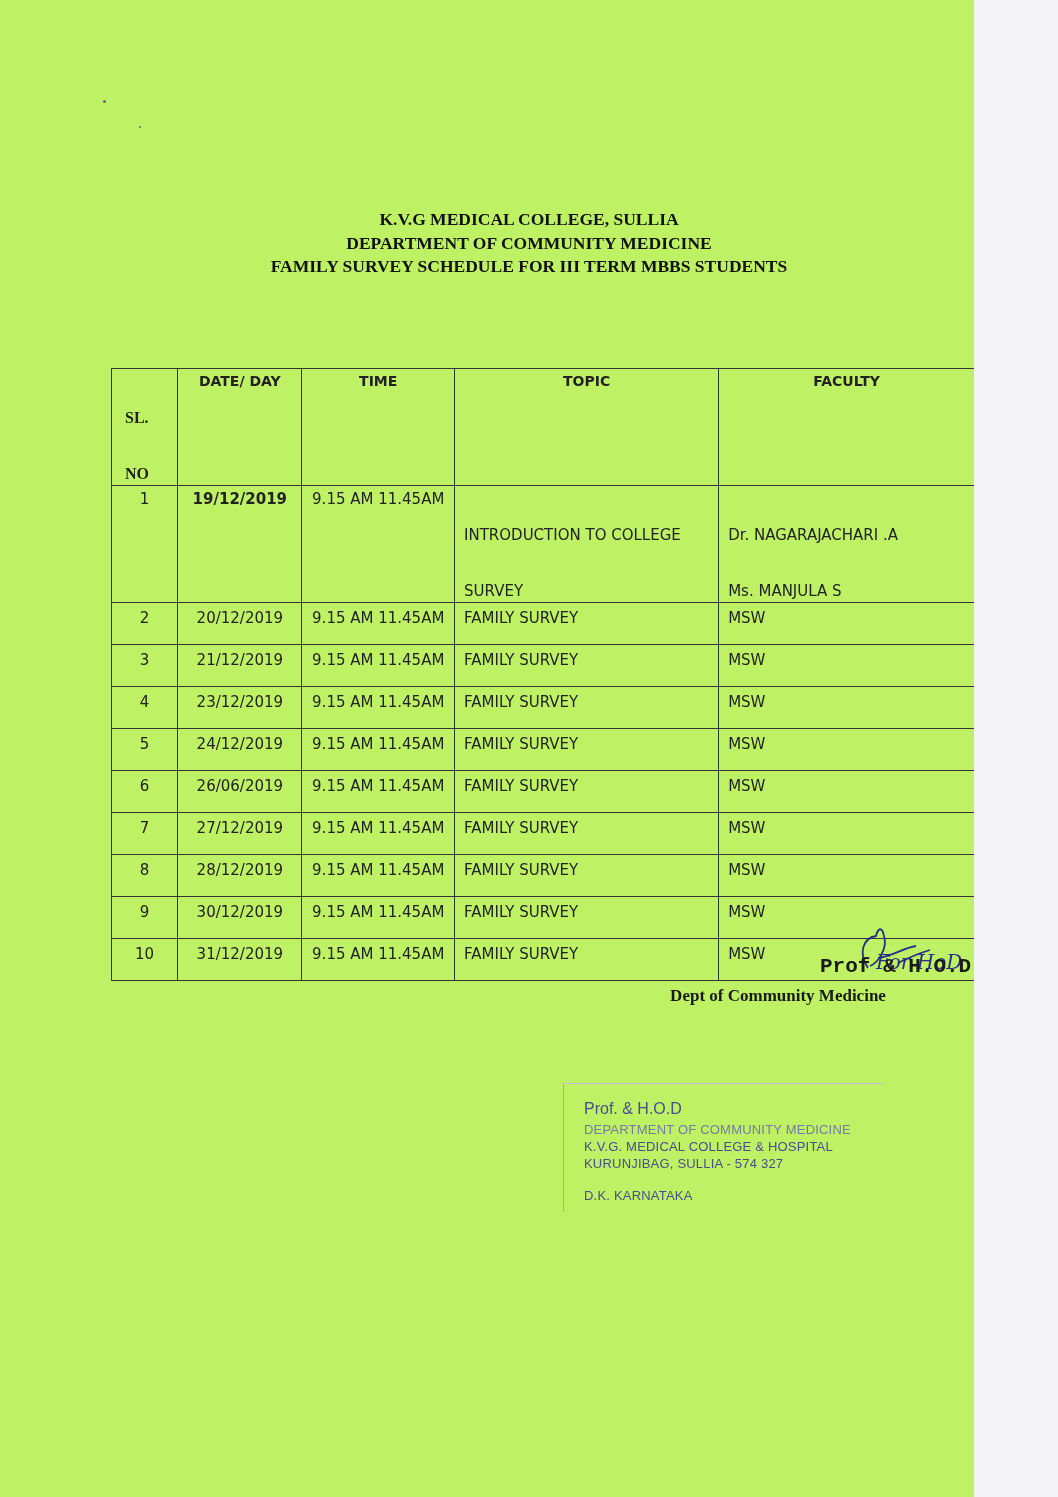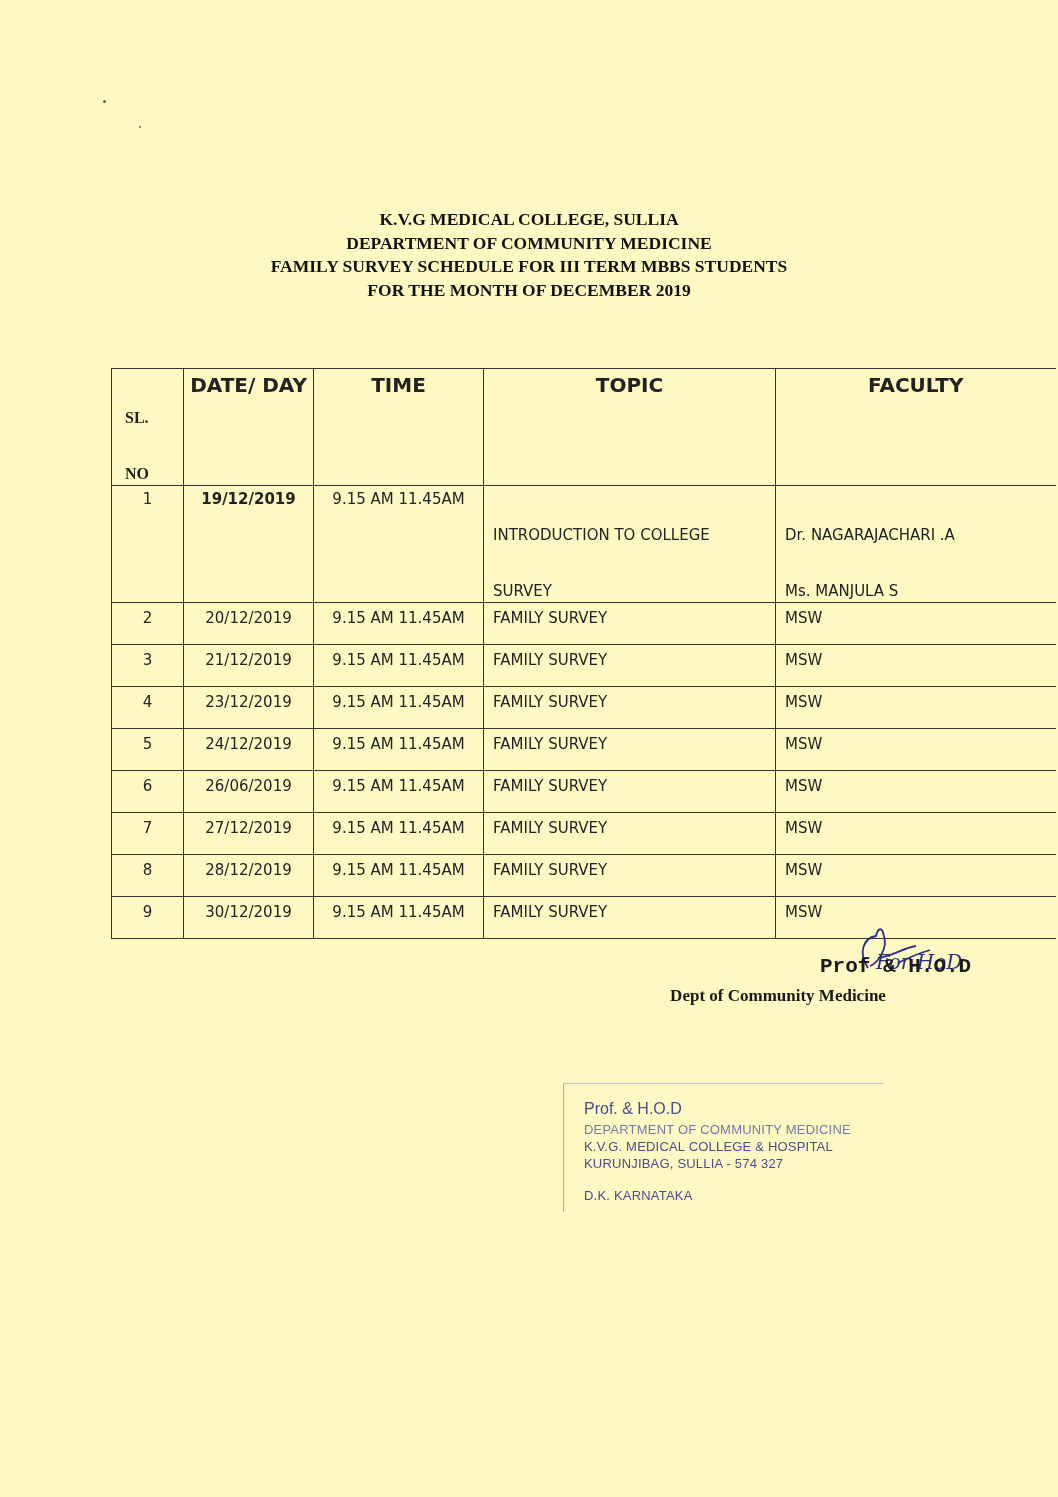--- a/index.html
+++ b/index.html
@@ -1,23 +1,23 @@
 <!DOCTYPE html>
 <html><head>
 <meta charset="utf-8">
 <style>
   html,body{margin:0;padding:0;}
   body{width:1058px;height:1497px;background:#f4f4f8;position:relative;overflow:hidden;font-family:"Liberation Sans",sans-serif;color:#1a1a1a;}
-  .page{position:absolute;left:0;top:0;width:1058px;height:1497px;background:#fef9c3;}
+  .page{position:absolute;left:0;top:0;width:974px;height:1497px;background:#bef264;}
   .dot{position:absolute;width:3px;height:3px;border-radius:50%;background:#666;}
   .header{position:absolute;left:0;top:208px;width:1058px;text-align:center;font-family:"Liberation Serif",serif;font-weight:bold;font-size:17.5px;line-height:23.5px;color:#111;}
   .header div{white-space:nowrap;}
   table.sched{position:absolute;left:111px;top:368px;border-collapse:collapse;font-family:"DejaVu Sans",sans-serif;font-size:15px;color:#222;}
   table.sched td, table.sched th{border:1.5px solid #333;vertical-align:top;padding:0;}
-  table.sched th{font-weight:bold;font-size:20px;padding-top:4px;height:60px;box-sizing:border-box;}
+  table.sched th{font-weight:bold;font-size:14px;padding-top:4px;height:60px;box-sizing:border-box;}
   table.sched th.sl{font-family:"Liberation Serif",serif;font-size:16px;text-align:left;padding-left:13px;line-height:20px;}
   table.sched td{height:42px;box-sizing:border-box;padding-top:6px;}
   table.sched tr.first td{height:76px;padding-top:4px;}
   td.c-sl{width:72px;text-align:center;}
   td.c-date{width:130px;text-align:center;}
   td.c-time{width:170px;text-align:center;}
   td.c-topic{width:292px;padding-left:9px !important;text-align:left;}
   td.c-fac{width:280px;padding-left:9px !important;text-align:left;border-right:none !important;}
   th.h-fac{border-right:none !important;}
   td.bold{font-weight:bold;}
@@ -38,21 +38,20 @@
 <body>
 
 <div class="page">
   <span class="dot" style="left:103px;top:100px;"></span>
   <span class="dot" style="left:139px;top:126px;width:2px;height:2px;"></span>
 
   <div class="header">
     <div>K.V.G MEDICAL COLLEGE, SULLIA</div>
     <div>DEPARTMENT OF COMMUNITY MEDICINE</div>
     <div>FAMILY SURVEY SCHEDULE FOR III TERM MBBS STUDENTS</div>
-    <div>FOR THE MONTH OF DECEMBER 2019</div>
   </div>
 
   <table class="sched">
     <thead>
       <tr>
         <th class="sl">
             <span class="line2">SL.</span>
             <span class="line2">NO</span>
           </th>
         <th>DATE/ DAY</th>
@@ -124,20 +123,27 @@
         <td class="c-topic">FAMILY SURVEY</td>
         <td class="c-fac">MSW</td>
       </tr>
       <tr>
         <td class="c-sl">9</td>
         <td class="c-date">30/12/2019</td>
         <td class="c-time">9.15 AM 11.45AM</td>
         <td class="c-topic">FAMILY SURVEY</td>
         <td class="c-fac">MSW</td>
       </tr>
+      <tr>
+        <td class="c-sl">10</td>
+        <td class="c-date">31/12/2019</td>
+        <td class="c-time">9.15 AM 11.45AM</td>
+        <td class="c-topic">FAMILY SURVEY</td>
+        <td class="c-fac">MSW</td>
+      </tr>
     </tbody>
   </table>
 
   <div class="forhm">For HoD</div>
   <svg class="sig" width="90" height="60" viewBox="0 0 90 60">
     <path d="M20 50 C10 35, 15 20, 28 18 C30 10, 34 8, 36 18 C40 30, 30 45, 22 48 M30 40 C45 38, 55 30, 68 28 M50 45 C60 40, 72 35, 82 32" fill="none" stroke="#2a2f8a" stroke-width="1.8"></path>
   </svg>
   <div class="signoff">Prof &amp; H.O.D</div>
   <div class="dept">Dept of Community Medicine</div>
 

